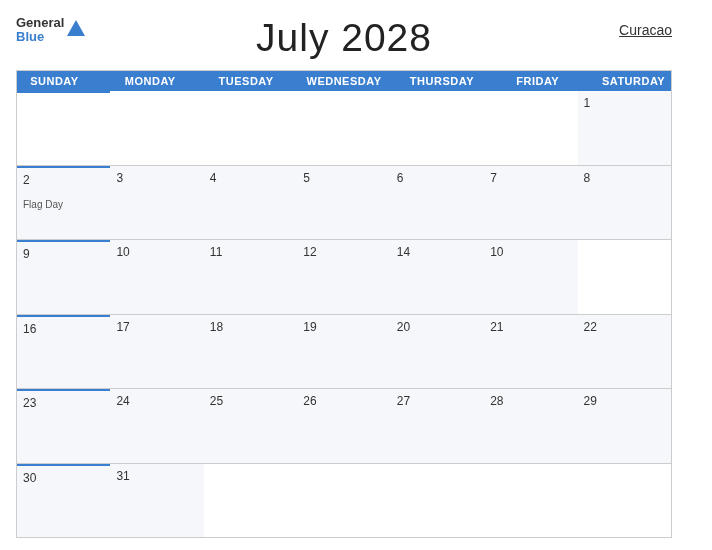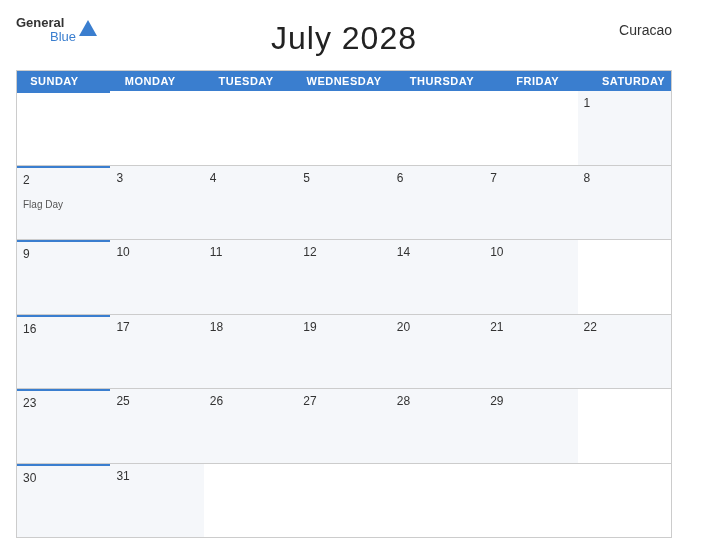--- a/index.html
+++ b/index.html
@@ -34,47 +34,47 @@
 
     .logo-general {
       font-size: 13px;
       color: #333;
       font-weight: bold;
     }
 
     .logo-blue {
       font-size: 13px;
       color: #3a7ecf;
-      font-weight: normal;
-      margin-left: 34px;
+      font-weight: bold;
     }
 
     .logo-triangle {
       width: 0;
       height: 0;
       border-left: 9px solid transparent;
       border-right: 9px solid transparent;
       border-bottom: 16px solid #3a7ecf;
       margin-left: 3px;
       margin-top: -4px;
     }
 
     .title {
-      font-size: 32px;
+      font-size: 39px;
       color: #222;
       font-weight: 300;
       letter-spacing: 1px;
       position: absolute;
       left: 50%;
       transform: translateX(-50%);
     }
 
     .country {
       font-size: 14px;
       color: #333;
+      text-decoration: underline;
     }
 
     .calendar {
       flex: 1;
       display: flex;
       flex-direction: column;
       border: 1px solid #ccc;
     }
 
     .cal-header {
@@ -263,20 +263,23 @@
           </div>
           <div class="cal-cell">
             <span class="day-number">22</span>
           </div>
         </div>
         <div class="cal-row">
           <div class="cal-cell">
             <span class="day-number">23</span>
           </div>
           <div class="cal-cell">
+            <span class="day-number">24</span>
+          </div>
+          <div class="cal-cell">
             <span class="day-number">25</span>
           </div>
           <div class="cal-cell">
             <span class="day-number">26</span>
           </div>
           <div class="cal-cell">
             <span class="day-number">27</span>
           </div>
           <div class="cal-cell">
             <span class="day-number">28</span>

